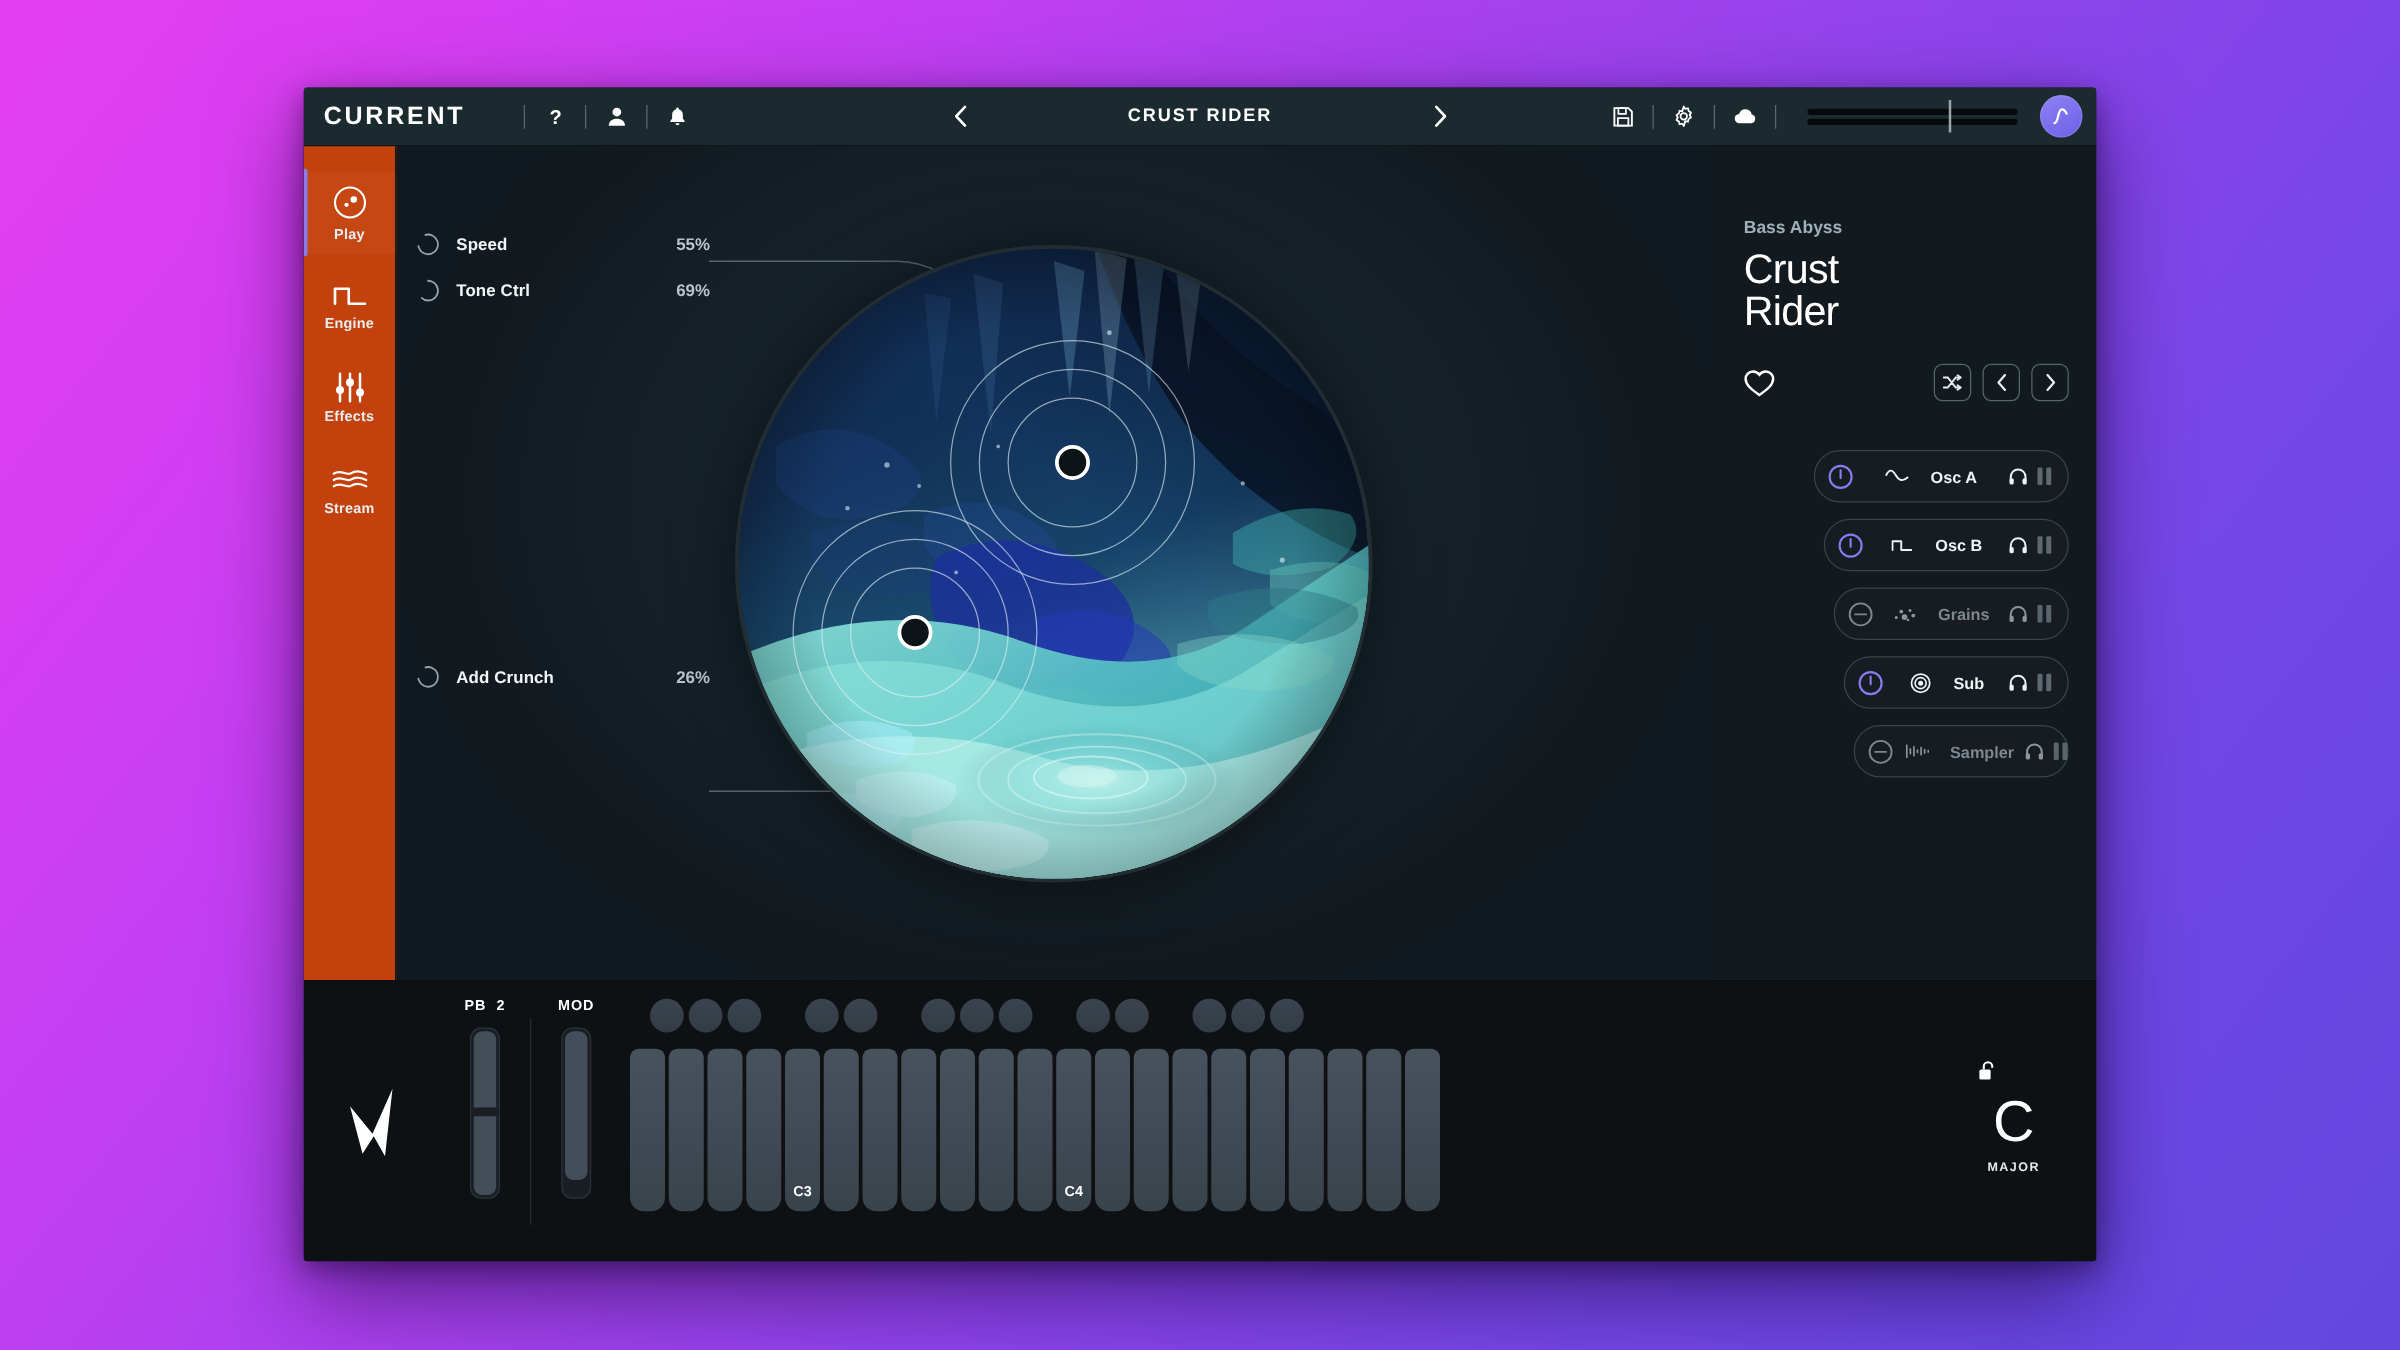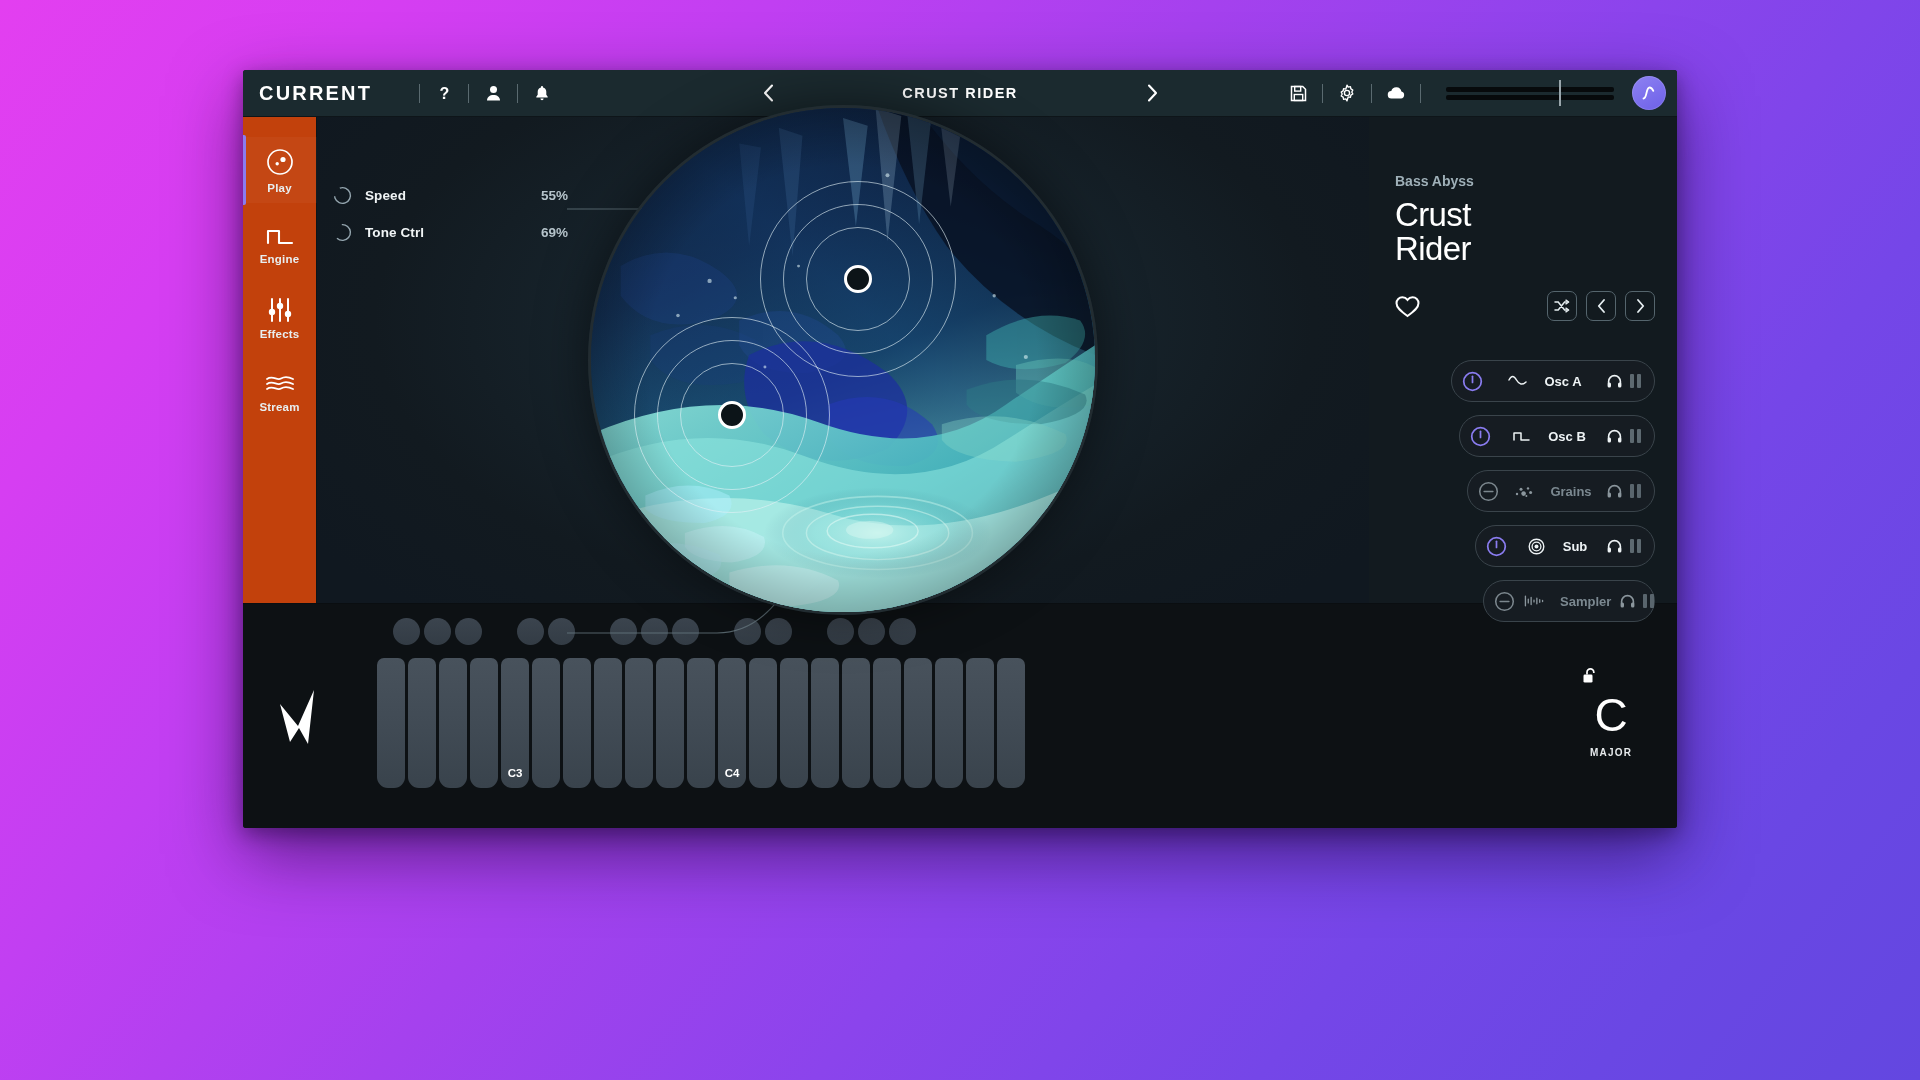--- a/index.html
+++ b/index.html
@@ -5,21 +5,21 @@
   * { margin:0; padding:0; box-sizing:border-box; }
   html,body { width:1920px; height:1080px; overflow:hidden; }
   body {
     font-family:"Liberation Sans", sans-serif;
     background:linear-gradient(128deg,#e33ff0 0%,#d63ef2 14%,#c13ff2 28%,#a541ee 44%,#8b44ec 60%,#7546e8 76%,#6a47e4 88%,#6347e0 100%);
     position:relative;
   }
 
   
   #plugin {
-    position:absolute; left:243px; top:70px; width:1434px; height:758px;
+    position:absolute; left:243px; top:70px; width:1434px; height:939px;
     background:#13171c; border-radius:3px;
     box-shadow:0 26px 70px rgba(20,0,50,.55), 0 6px 20px rgba(20,0,40,.4);
     overflow:hidden; display:flex; flex-direction:column;
   }
 
   
   #topbar {
     height:47px; flex:0 0 47px; background:#1b2a2f;
     display:flex; align-items:center; position:relative;
     border-bottom:1px solid #0e1519;
@@ -354,20 +354,27 @@
         <div class="param-row">
           <svg class="param-knob" viewBox="0 0 20 20">
             <circle cx="10" cy="10" r="8.3" fill="none" stroke="#93a4ad" stroke-width="1.5" stroke-dasharray="33 19" transform="rotate(-95 10 10)"></circle>
           </svg>
           <span class="param-label">Tone Ctrl</span>
           <span class="param-value">69%</span>
         </div>
       </div>
 
       <div class="param-group" id="group-bottom">
+        <div class="param-row">
+          <svg class="param-knob" viewBox="0 0 20 20">
+            <circle cx="10" cy="10" r="8.3" fill="none" stroke="#93a4ad" stroke-width="1.5" stroke-dasharray="41 11" transform="rotate(-110 10 10)"></circle>
+          </svg>
+          <span class="param-label">Add Crunch</span>
+          <span class="param-value">26%</span>
+        </div>
       </div>
 
       <div id="viz-wrap">
         <div id="viz">
           <svg id="viz-art" viewBox="0 0 510 510" preserveAspectRatio="xMidYMid slice">
             <defs>
               <linearGradient id="bgA" x1="0" y1="0" x2="0.45" y2="1">
                 <stop offset="0%" stop-color="#0d1a33"></stop>
                   <stop offset="35%" stop-color="#16355c"></stop>
                 <stop offset="62%" stop-color="#1f5f86"></stop>
@@ -653,20 +660,40 @@
   </div>
 
   <div id="keyboard-area">
 
     <div id="logo-wrap">
       <svg width="56" height="62" viewBox="0 0 56 62">
         <path d="M6 18 L24 40 L40 4 L34 58 L25 42 L16 56 Z" fill="#fff"></path>
       </svg>
     </div>
 
+    <div id="wheels">
+      <div class="wheel-col">
+        <div class="wheel-label">
+          <span>PB</span>&nbsp;&nbsp;<span>2</span>
+        </div>
+        <div class="wheel-track">
+          <div class="wheel-fill" style="top:2px; bottom:2px;"></div>
+          <div class="wheel-line" style="top:63px;"></div>
+        </div>
+      </div>
+
+      <div class="wheel-sep"></div>
+
+      <div class="wheel-col">
+        <div class="wheel-label">MOD</div>
+        <div class="wheel-track">
+          <div class="wheel-fill" style="top:2px; bottom:14px;"></div>
+        </div>
+      </div>
+    </div>
 
     <div id="keys">
 
       <div class="white-key" style="left:16px;"></div>
       <div class="white-key" style="left:47px;"></div>
       <div class="white-key" style="left:78px;"></div>
       <div class="white-key" style="left:109px;"></div>
       <div class="white-key" style="left:140px;">
         <span class="keylabel">C3</span>
       </div>

